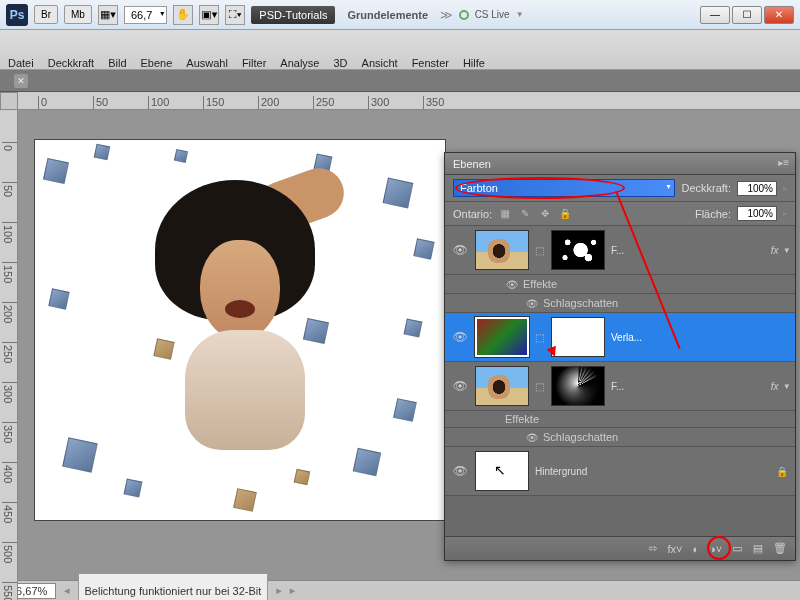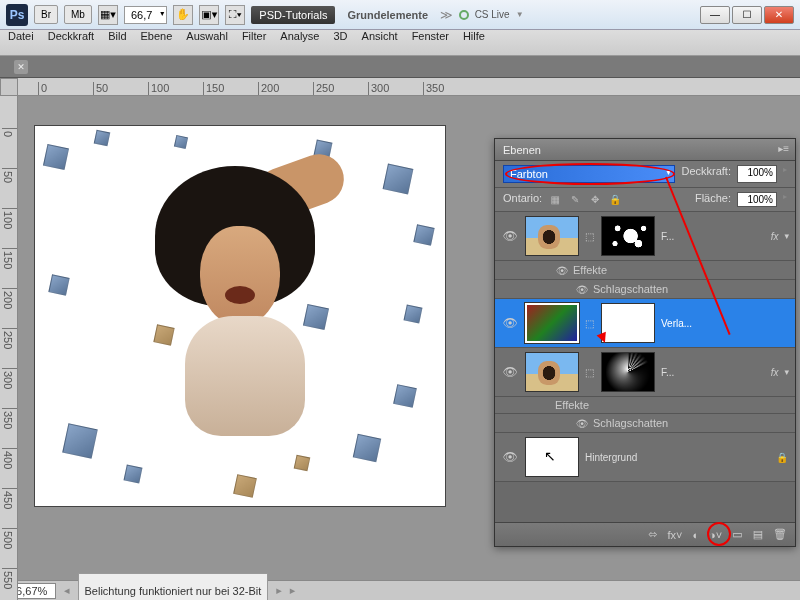--- a/index.html
+++ b/index.html
@@ -15,21 +15,21 @@
 .tb-light { padding:3px 6px; color:#555; font-weight:bold; }
 .tb-arrow { color:#888; font-size:12px; }
 .cs-dot { width:10px;height:10px;border:2px solid #6a6;border-radius:50%; }
 .spacer { flex:1; }
 .win-controls { display:flex; gap:2px; }
 .win-btn { width:30px; height:18px; border:1px solid #888; border-radius:2px; display:flex; align-items:center; justify-content:center; font-size:10px; }
 .win-min { background:linear-gradient(#f5f5f5,#ddd); }
 .win-max { background:linear-gradient(#f5f5f5,#ddd); }
 .win-close { background:linear-gradient(#f08070,#d04020); color:#fff; }
 
-.menubar { height:26px; background:linear-gradient(#ddd,#ccc); border-bottom:1px solid #999; display:flex; align-items:flex-start; padding:0 8px; gap:14px; }
+.menubar { height:40px; background:linear-gradient(#ddd,#ccc); border-bottom:1px solid #999; display:flex; align-items:flex-end; padding:0 8px; gap:14px; }
 .menubar span { color:#222; }
 
 .doctab { height:22px; background:#7a7a7a; display:flex; align-items:center; padding:0 8px; color:#eee; border-bottom:1px solid #555; }
 .doctab .close-x { margin-left:6px; width:14px; height:14px; background:#999; border-radius:2px; display:flex; align-items:center; justify-content:center; font-size:9px; }
 
 .workarea { position:relative; height:526px; background:#959595; display:flex; }
 
 .ruler-corner { position:absolute; left:0; top:0; width:18px; height:18px; background:#c8c8c8; border:1px solid #888; z-index:2; }
 .ruler-h { position:absolute; left:18px; top:0; right:0; height:18px; background:#cfcfcf; border-bottom:1px solid #888; font-size:8px; color:#555; overflow:hidden; z-index:2;}
 .ruler-h div { position:absolute; top:4px; border-left:1px solid #777; height:14px; padding-left:2px; }
@@ -40,24 +40,24 @@
 .canvas-bg { position:absolute; left:35px; top:48px; width:410px; height:380px; background:#fff; box-shadow:0 0 0 1px #444; overflow:hidden; }
 .canvas-bg .radial { position:absolute; inset:0; background:radial-gradient(circle at 50% 50%, rgba(255,255,255,0.9) 10%, transparent 60%); }
 .canvas-bg .subject { position:absolute; left:90px; top:30px; width:220px; height:280px; }
 .subject .hair { position:absolute; left:30px; top:10px; width:160px; height:140px; background:#1a1410; border-radius:50% 50% 40% 40%; }
 .subject .face { position:absolute; left:75px; top:70px; width:80px; height:100px; background:linear-gradient(#d8a97e,#c08860); border-radius:46% 46% 50% 50%; }
 .subject .mouth { position:absolute; left:100px; top:130px; width:30px; height:18px; background:#6b2a1a; border-radius:50%; }
 .subject .arm { position:absolute; left:130px; top:5px; width:90px; height:50px; background:#c99568; border-radius:30px; transform:rotate(-20deg); }
 .subject .body { position:absolute; left:60px; top:160px; width:120px; height:120px; background:linear-gradient(#e8d8c8,#c8b098); border-radius:40% 40% 30% 30%; }
 .cube { position:absolute; background:linear-gradient(135deg,#8aa5c8,#5a7598); border:1px solid rgba(0,0,0,0.2); transform:rotate(12deg); }
 
-.panels { position:absolute; right:4px; top:60px; width:302px; background:#6f6f6f; border:1px solid #333; box-shadow:0 2px 8px rgba(0,0,0,0.4); z-index:5; }
+.panels { position:absolute; right:4px; top:60px; width:352px; background:#6f6f6f; border:1px solid #333; box-shadow:0 2px 8px rgba(0,0,0,0.4); z-index:5; }
 .panel-tab { background:linear-gradient(#8a8a8a,#727272); height:22px; display:flex; align-items:center; padding:0 8px; color:#eee; border-bottom:1px solid #444; position:relative; }
 .panel-tab .menu-icon { position:absolute; right:6px; top:4px; font-size:10px; color:#ccc; }
-.panel-row { display:flex; padding:4px 8px; gap:6px; background:#767676; color:#ddd; border-bottom:1px solid #555; }
+.panel-row { display:flex; align-items:center; padding:4px 8px; gap:6px; background:#767676; color:#ddd; border-bottom:1px solid #555; }
 .blend-mode { flex:1; background:linear-gradient(90deg,#2a6dd8,#4a8df8); color:#fff; padding:2px 6px; border:1px solid #14a; position:relative; font-size:10px; }
 .blend-circle { position:absolute; border:2px solid #e00; border-radius:50%; width:170px; height:22px; left:10px; top:24px; pointer-events:none; z-index:10; }
 .opacity-box { width:40px; background:#fff; border:1px solid #555; padding:1px 3px; color:#000; text-align:right; font-size:10px;}
 .tri { font-size:8px; color:#888; }
 .lock-icons { display:flex; gap:6px; }
 .lock-icons span { width:14px; height:14px; display:flex; align-items:center; justify-content:center; color:#bbb; font-size:10px; }
 
 .layers { background:#707070; }
 .layer { display:flex; align-items:center; padding:4px 6px; gap:6px; border-bottom:1px solid #555; position:relative; }
 .layer.selected { background:#2a82e8; color:#fff; }

